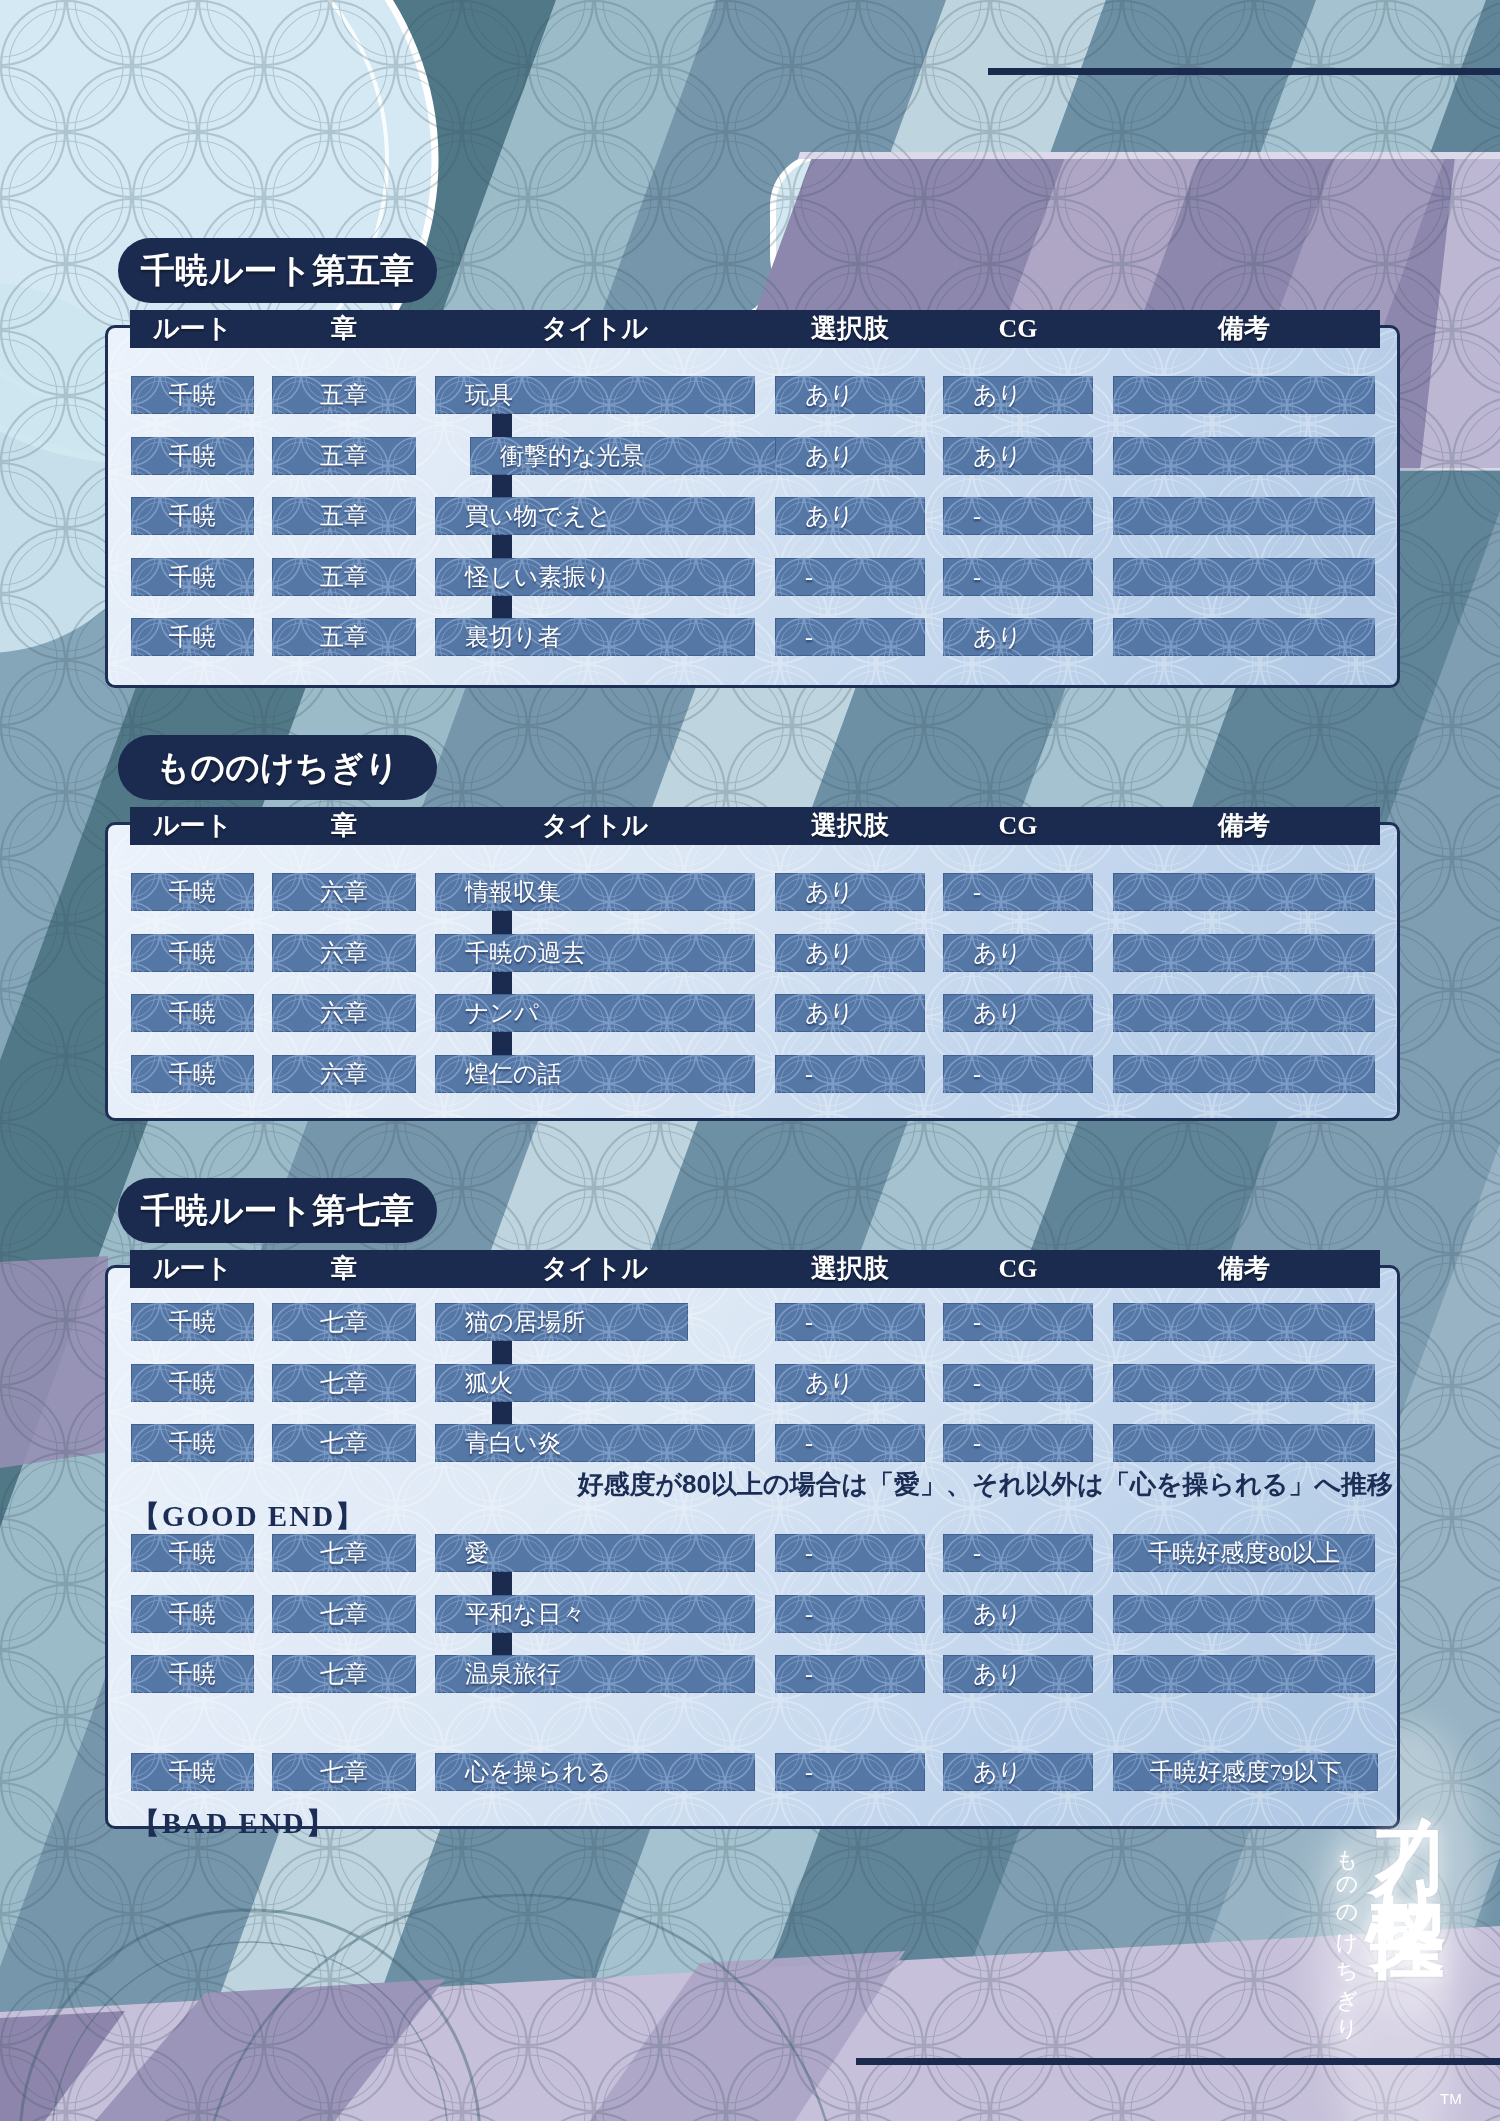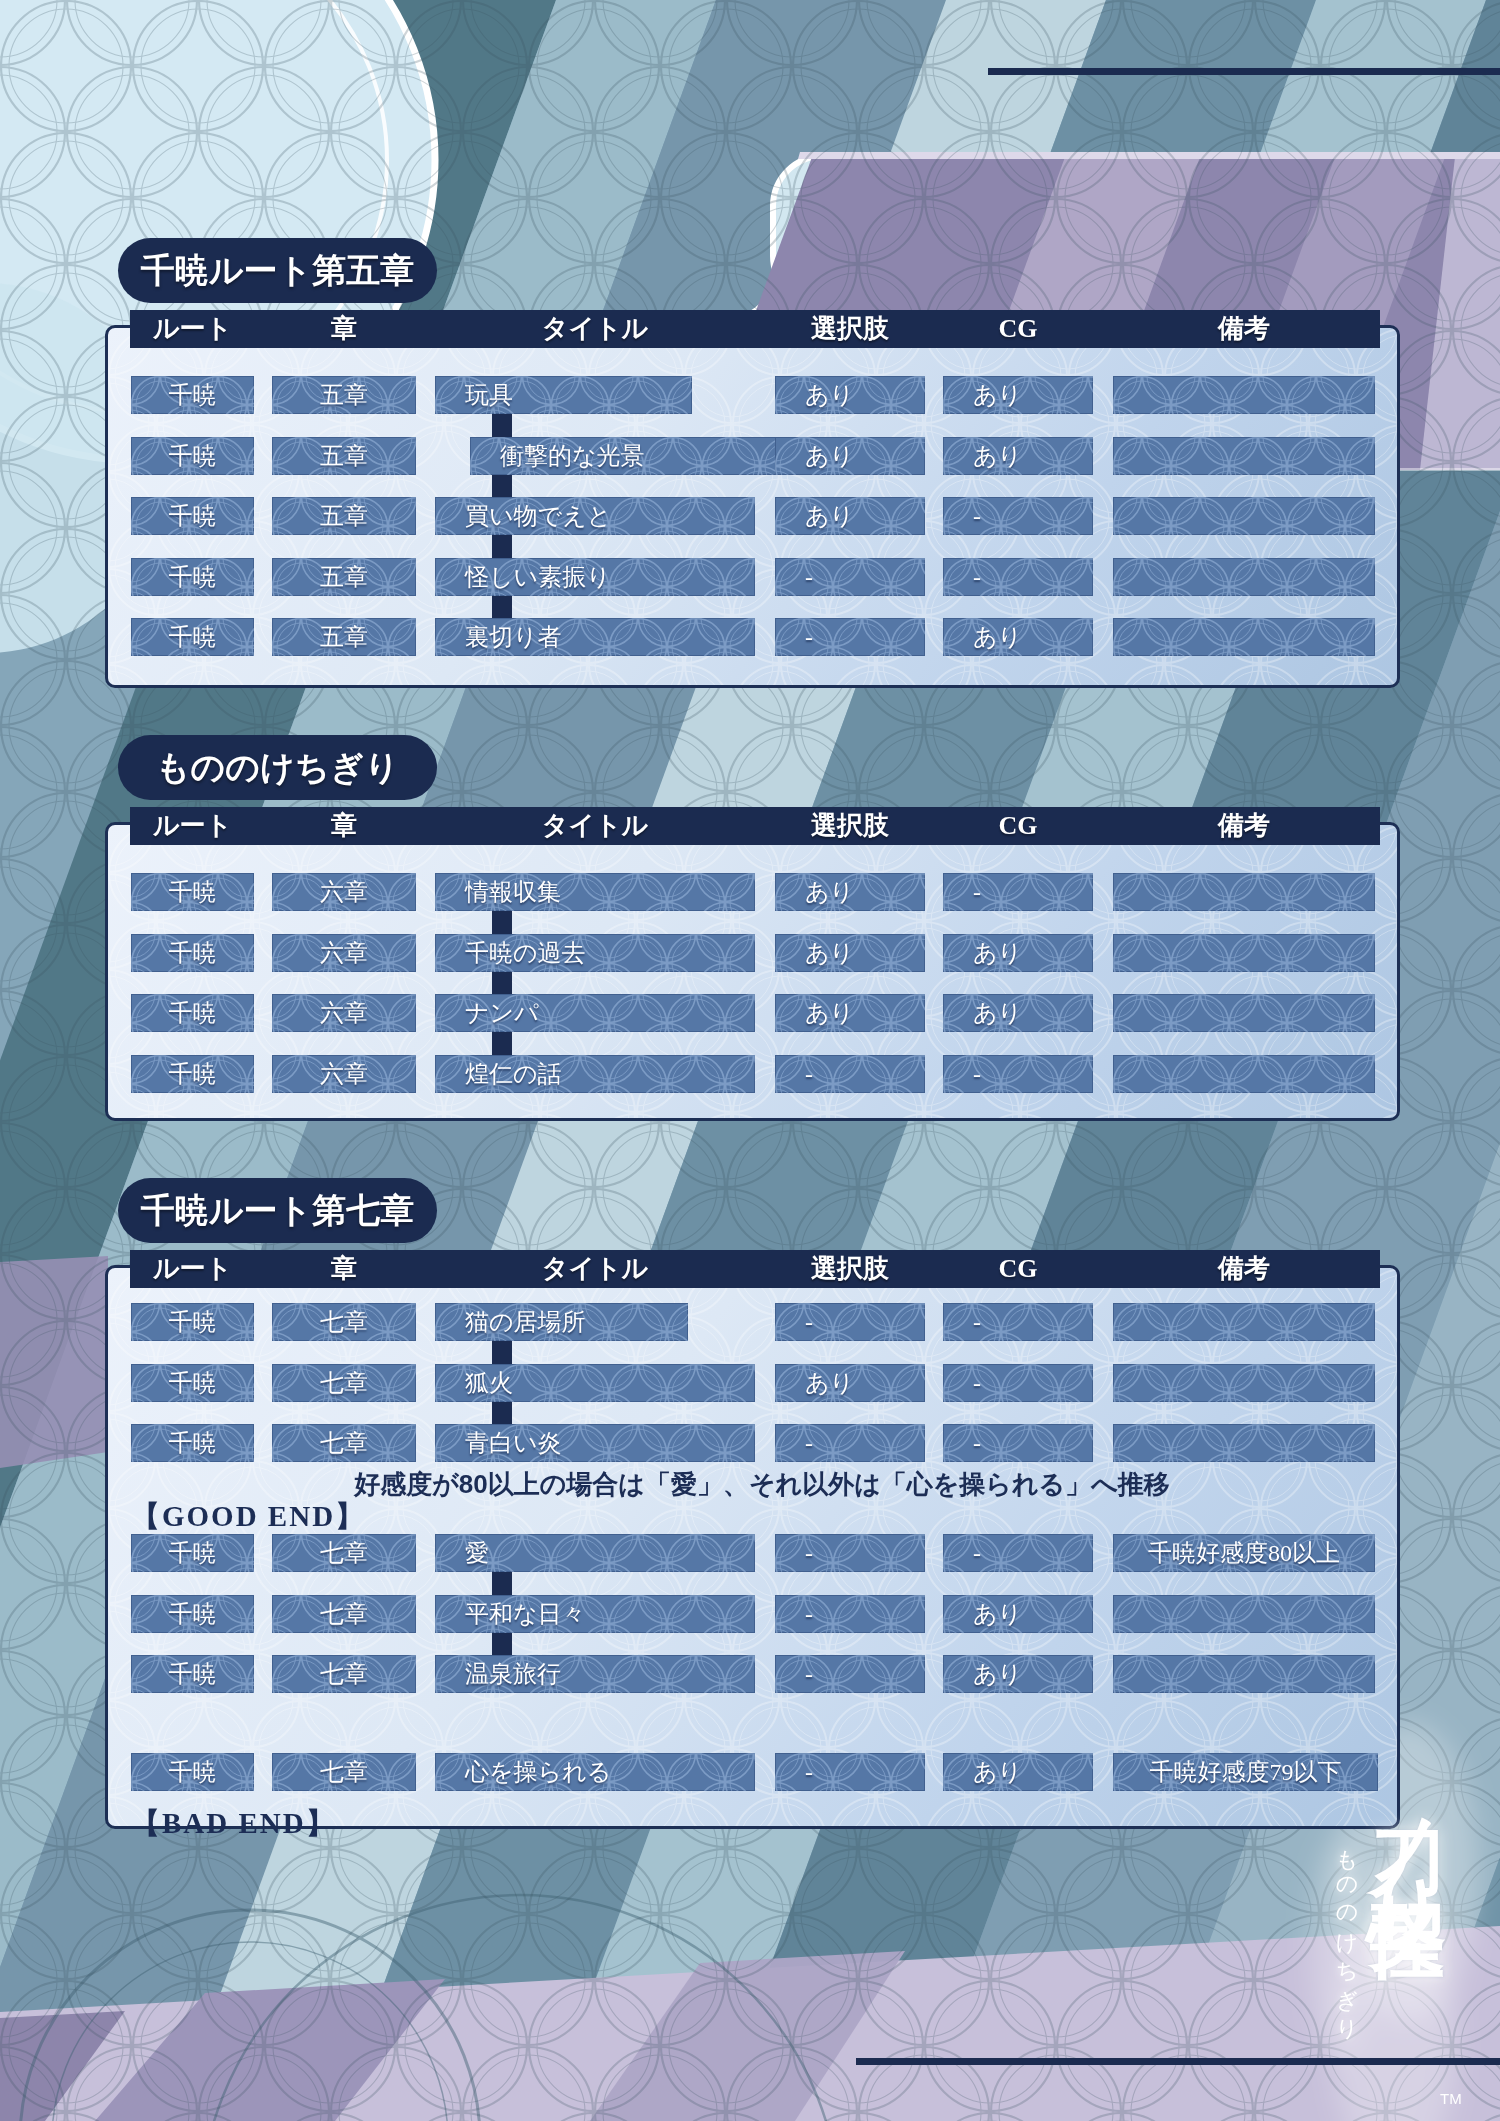--- a/index.html
+++ b/index.html
@@ -33,21 +33,21 @@
     box-sizing:border-box;}
   .panelpat{position:absolute;left:0;top:0;width:100%;height:100%;opacity:.3;}
   .cell{position:absolute;height:38px;background:var(--cell);overflow:hidden;z-index:4;
     box-shadow:inset 0 0 0 1px rgba(30,55,100,.35);}
   .cellpat{position:absolute;left:0;top:0;width:100%;height:100%;opacity:.5;}
   .ct{position:relative;display:block;color:#fff;font-size:24px;line-height:38px;z-index:1;
     white-space:nowrap;text-shadow:0 2px 2px rgba(10,25,60,.6);}
   .ct.left{text-align:left;padding-left:30px;}
   .ct.center{text-align:center;}
   .connector{position:absolute;width:20px;background:var(--navy);z-index:3;}
-  .annotation{position:absolute;left:131px;width:1262px;text-align:center;
+  .annotation{position:absolute;left:131px;width:1262px;text-align:right;
     font-family:"Liberation Sans","DejaVu Sans",sans-serif;font-weight:700;font-size:26px;
     color:var(--text-navy);z-index:4;white-space:nowrap;}
   .endlabel{position:absolute;left:131px;font-size:29px;font-weight:700;color:var(--text-navy);
     z-index:4;letter-spacing:2px;white-space:nowrap;}
 
   
   .logo-main{position:absolute;left:1368px;top:1772px;writing-mode:vertical-rl;text-orientation:upright;
     font-size:78px;line-height:1;letter-spacing:-10px;color:#ffffff;font-weight:700;z-index:6;
     text-shadow:0 0 16px rgba(255,255,255,.8),0 0 3px rgba(120,140,170,.5);}
   .logo-furi{position:absolute;left:1332px;top:1834px;writing-mode:vertical-rl;text-orientation:upright;
@@ -190,21 +190,21 @@
           <rect width="100%" height="100%" fill="url(#shippoCell)"></rect>
         </svg>
         <span class="ct center">千暁</span>
       </div>
       <div class="cell" style="left: 272px; top: 376px; width: 144px;">
         <svg class="cellpat">
           <rect width="100%" height="100%" fill="url(#shippoCell)"></rect>
         </svg>
         <span class="ct center">五章</span>
       </div>
-      <div class="cell" style="left: 435px; top: 376px; width: 257px;">
+      <div class="cell" style="left: 435px; top: 376px; width: 320px;">
         <svg class="cellpat">
           <rect width="100%" height="100%" fill="url(#shippoCell)"></rect>
         </svg>
         <span class="ct left">玩具</span>
       </div>
       <div class="cell" style="left: 775px; top: 376px; width: 150px;">
         <svg class="cellpat">
           <rect width="100%" height="100%" fill="url(#shippoCell)"></rect>
         </svg>
         <span class="ct left">あり</span>

